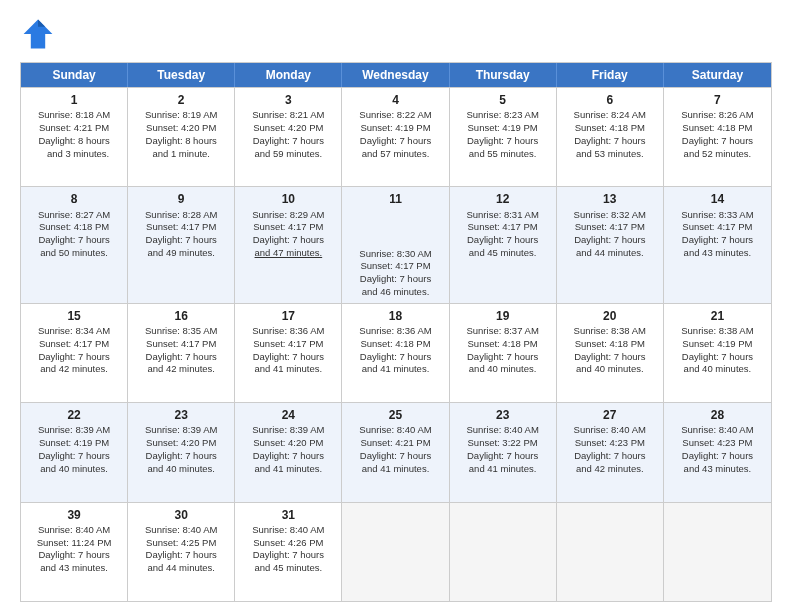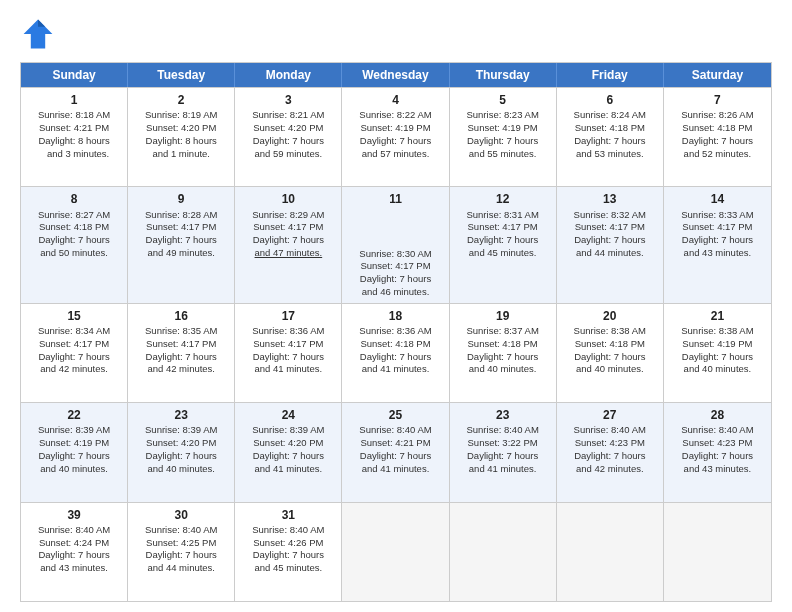--- a/index.html
+++ b/index.html
@@ -335,21 +335,21 @@
             <span style="display: block;">Sunrise: 8:40 AM</span>
             <span style="display: block;">Sunset: 4:23 PM</span>
             <span style="display: block;">Daylight: 7 hours</span>
             <span style="display: block;">and 43 minutes.</span>
           </div>
         </div>
         <div class="cal-row">
           <div class="cal-cell">
             <span class="day-num">39</span>
             <span style="display: block;">Sunrise: 8:40 AM</span>
-            <span style="display: block;">Sunset: 4:24 PM</span>
+            <span style="display: block;">Sunset: 11:24 PM</span>
             <span style="display: block;">Daylight: 7 hours</span>
             <span style="display: block;">and 43 minutes.</span>
           </div>
           <div class="cal-cell">
             <span class="day-num">30</span>
             <span style="display: block;">Sunrise: 8:40 AM</span>
             <span style="display: block;">Sunset: 4:25 PM</span>
             <span style="display: block;">Daylight: 7 hours</span>
             <span style="display: block;">and 44 minutes.</span>
           </div>

